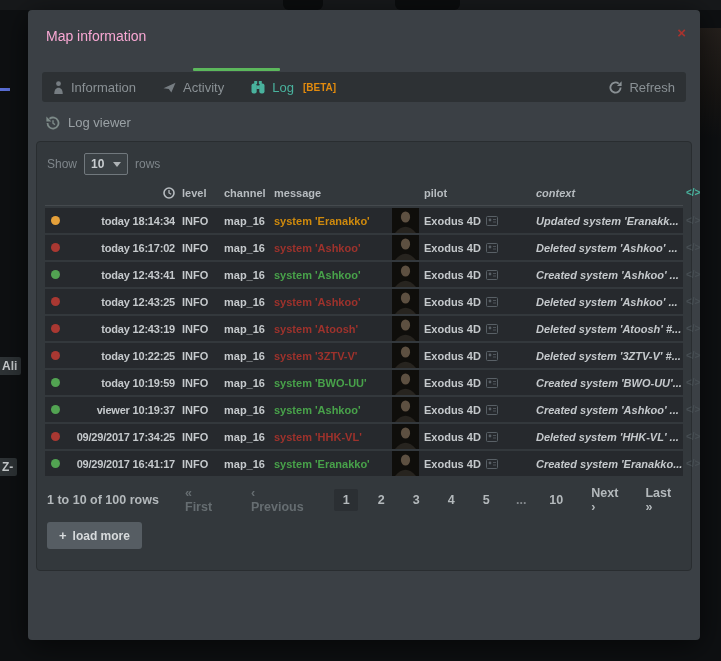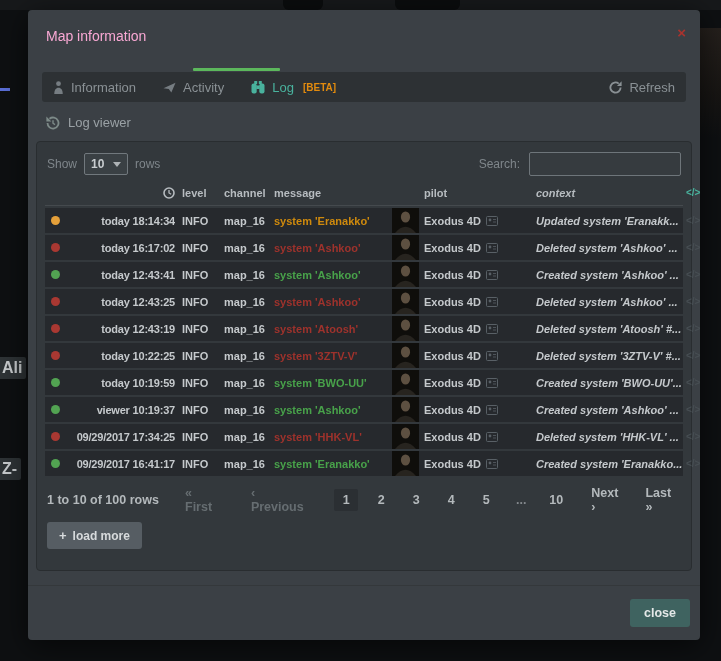--- a/index.html
+++ b/index.html
@@ -8,21 +8,21 @@
     position:relative; overflow:hidden;
     background:#0e1012;
     font-family:"Liberation Sans", sans-serif;
     -webkit-font-smoothing:antialiased;
   }
   
   .top-strip { position:absolute; left:0; top:0; width:721px; height:10px; background:#17191b; }
   .top-blob { position:absolute; top:0; height:10px; background:#0b0d0e; border-radius:0 0 6px 6px; }
   .right-glow { position:absolute; right:0; top:28px; width:21px; height:110px;
     background:linear-gradient(180deg,#2b241f 0%, #1a1714 60%, #0e1012 100%); opacity:.8; }
-  .bg-frag { position:absolute; left:0; color:#c9cdcf; font-size:16px; font-weight:bold;
+  .bg-frag { position:absolute; left:0; color:#c9cdcf; font-size:12px; font-weight:bold;
     background:#2e3336; padding:2px 4px 2px 2px; border-radius:0 2px 2px 0; }
   .blue-dash { position:absolute; left:0; top:88px; width:10px; height:3px; background:#5a6fd8; }
 
   
   .modal { position:absolute; left:28px; top:10px; width:672px; height:630px;
     background:#3b4045; border-radius:4px; box-shadow:0 6px 30px rgba(0,0,0,.6); }
   .modal-header { height:48px; padding:17px 18px 0; position:relative; }
   .modal-title { color:#f9a8d4; font-size:14px; }
   .close-x { position:absolute; right:14px; top:15px; font-size:15px; font-weight:bold;
     color:var(--close-red,#a8332e); cursor:pointer; line-height:1; }
@@ -191,24 +191,20 @@
 
   <div class="panel">
 
     <div class="controls">
       <span>Show</span>
       <span class="page-size-select">
         <span>10</span>
         <span class="dd-arrow"></span>
       </span>
       <span>rows</span>
-      <span class="search-wrap">
-        <span>Search:</span>
-        <input type="text" value="" style="">
-      </span>
     </div>
 
     <div class="thead">
       <span class="th c-status"></span>
       <span class="th c-time">
         <span class="ticon">
           <svg width="12" height="12" viewBox="0 0 12 12">
               <circle cx="6" cy="6" r="5" fill="none" stroke="currentColor" stroke-width="1.6"></circle>
               <path d="M6 3 v3 l2.2 1.3" fill="none" stroke="currentColor" stroke-width="1.3"></path>
             </svg>
@@ -542,17 +538,14 @@
       <span class="pg-last">Last »</span>
     </div>
 
     <span class="load-more-btn">
       <span class="plus-glyph">+</span>
       <span>load more</span>
     </span>
 
   </div>
 
-  <div class="modal-footer">
-    <span class="close-btn">close</span>
-  </div>
 
 </div>
 
 </body></html>

